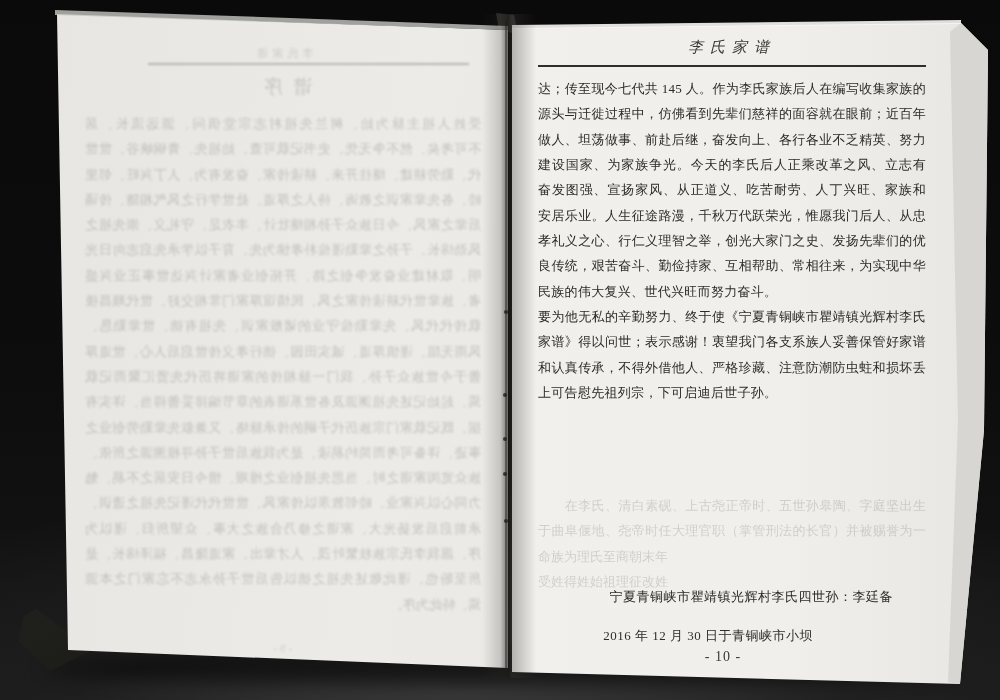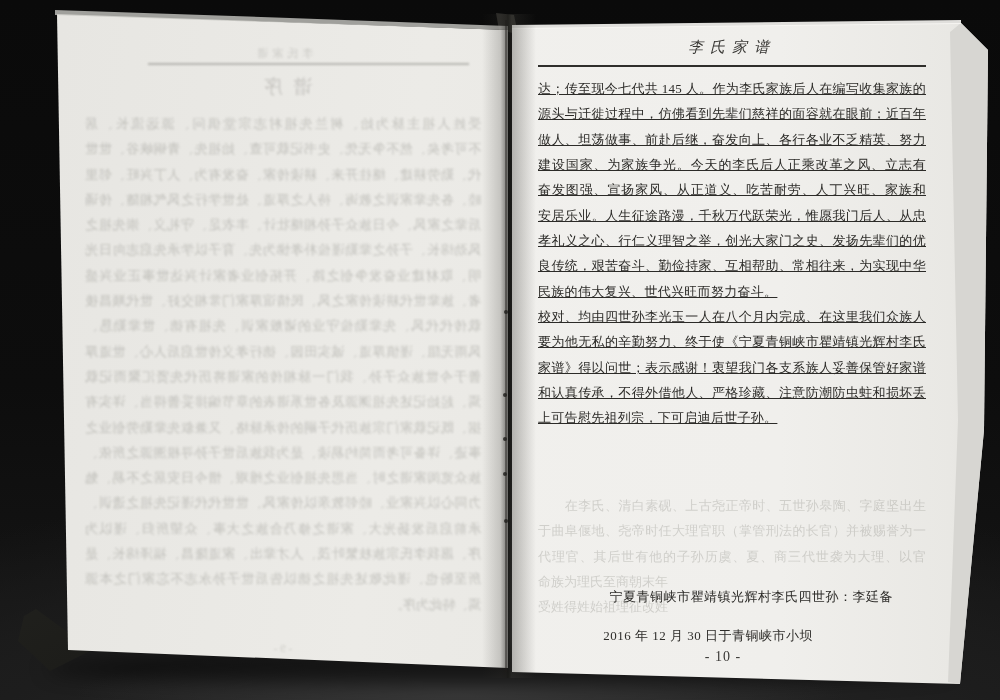--- a/index.html
+++ b/index.html
@@ -58,21 +58,21 @@
   .g-body{left:0;top:97px;width:100%;}
   .g-line{height:25.3px;line-height:25.3px;font-size:13px;text-align:justify;text-align-last:justify;overflow:hidden;}
   .g-pagenum{left:0;top:628px;width:100%;text-align:center;font-size:11px;color:rgba(100,99,93,.22);}
 
   
   .rp-text{left:538px;top:22px;width:388px;height:656px;z-index:3;color:#2c2b28;}
   .rp-header{left:0;top:16px;width:100%;text-align:center;font-size:15px;letter-spacing:7px;font-style:italic;color:#3a3936;}
   .rp-rule{left:0;top:43px;width:100%;height:2px;background:#2f2e2b;}
   .rp-body{left:0;top:54px;width:100%;}
   .line{height:25.35px;line-height:25.35px;font-size:13px;letter-spacing:.3px;
-    text-align:justify;text-align-last:justify;overflow:hidden;color:#2c2b28;text-decoration:underline;}
+    text-align:justify;text-align-last:justify;overflow:hidden;color:#2c2b28;}
   .line.end{text-align-last:left;}
   .rp-ghost{left:0;top:471px;width:100%;color:rgba(105,104,97,.24);filter:blur(.6px);}
   .rp-ghost .g-line.short{text-align:left;text-align-last:left;width:62%;}
   .rp-ghost .g-line.shorter{text-align:center;text-align-last:left;width:45%;}
   .rp-signature{left:0;top:564px;width:100%;text-align:right;padding-right:33px;box-sizing:border-box;
     font-size:13px;letter-spacing:.5px;color:#2c2b28;height:22px;line-height:22px;}
   .rp-date{left:0;top:603px;width:100%;text-align:center;padding-right:48px;box-sizing:border-box;
     font-size:13px;letter-spacing:.5px;color:#2e2d2a;height:22px;line-height:22px;}
   .rp-pagenum{left:0;top:627px;width:100%;text-align:center;transform:translateX(-9px);
     font-size:14px;color:#3a3936;letter-spacing:1px;}
@@ -129,31 +129,29 @@
     <div class="abs rp-body">
       <div class="line">达；传至现今七代共 145 人。作为李氏家族后人在编写收集家族的</div>
       <div class="line">源头与迁徙过程中，仿佛看到先辈们慈祥的面容就在眼前；近百年</div>
       <div class="line">做人、坦荡做事、前赴后继，奋发向上、各行各业不乏精英、努力</div>
       <div class="line">建设国家、为家族争光。今天的李氏后人正乘改革之风、立志有为、</div>
       <div class="line">奋发图强、宣扬家风、从正道义、吃苦耐劳、人丁兴旺、家族和睦、</div>
       <div class="line">安居乐业。人生征途路漫，千秋万代跃荣光，惟愿我门后人、从忠</div>
       <div class="line">孝礼义之心、行仁义理智之举，创光大家门之史、发扬先辈们的优</div>
       <div class="line">良传统，艰苦奋斗、勤俭持家、互相帮助、常相往来，为实现中华</div>
       <div class="line end">民族的伟大复兴、世代兴旺而努力奋斗。</div>
-      <div class="line">校对、均由四世孙李光玉一人在八个月内完成、在这里我们众族人</div>
       <div class="line">要为他无私的辛勤努力、终于使《宁夏青铜峡市瞿靖镇光辉村李氏</div>
       <div class="line">家谱》得以问世；表示感谢！衷望我门各支系族人妥善保管好家谱</div>
       <div class="line">和认真传承，不得外借他人、严格珍藏、注意防潮防虫蛀和损坏丢</div>
       <div class="line end">上可告慰先祖列宗，下可启迪后世子孙。</div>
     </div>
 
     <div class="abs rp-ghost">
       <div class="g-line">　　在李氏、清白素砚、上古尧正帝时、五世孙皋陶、字庭坚出生</div>
       <div class="g-line">于曲阜偃地、尧帝时任大理官职（掌管刑法的长官）并被赐誉为一</div>
-      <div class="g-line">代理官、其后世有他的子孙历虞、夏、商三代世袭为大理、以官</div>
       <div class="g-line short">命族为理氏至商朝末年</div>
       <div class="g-line shorter">受姓得姓始祖理征改姓</div>
     </div>
 
     <div class="abs rp-signature">宁夏青铜峡市瞿靖镇光辉村李氏四世孙：李廷备</div>
     <div class="abs rp-date">2016 年 12 月 30 日于青铜峡市小坝</div>
     <div class="abs rp-pagenum">- 10 -</div>
   </div>
 
   <div class="abs gutter"></div>

